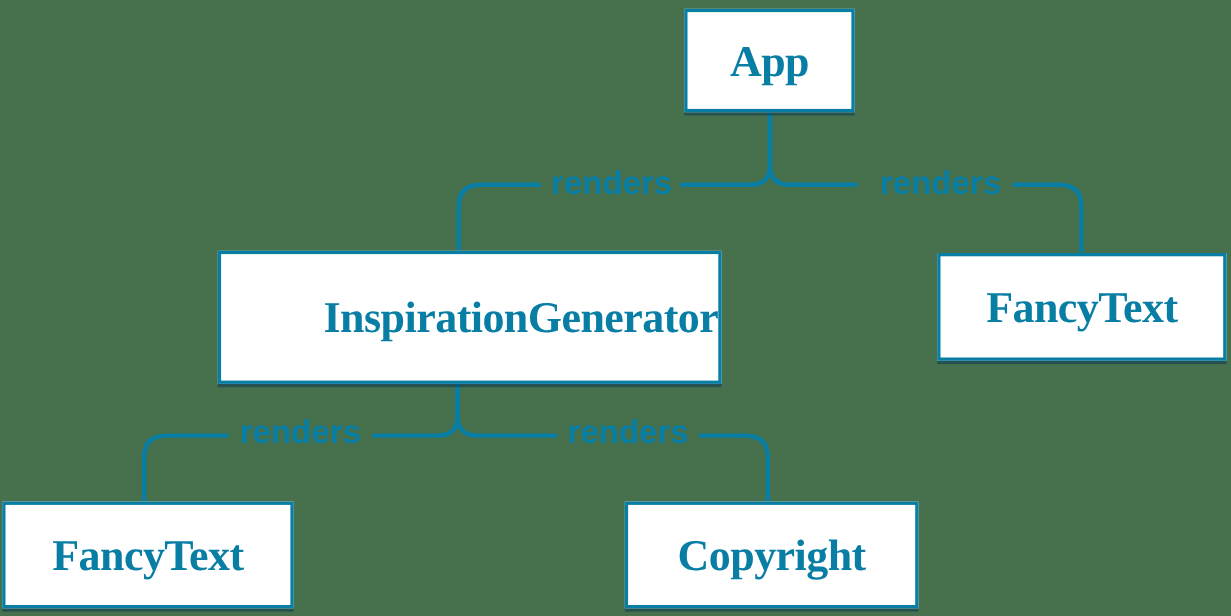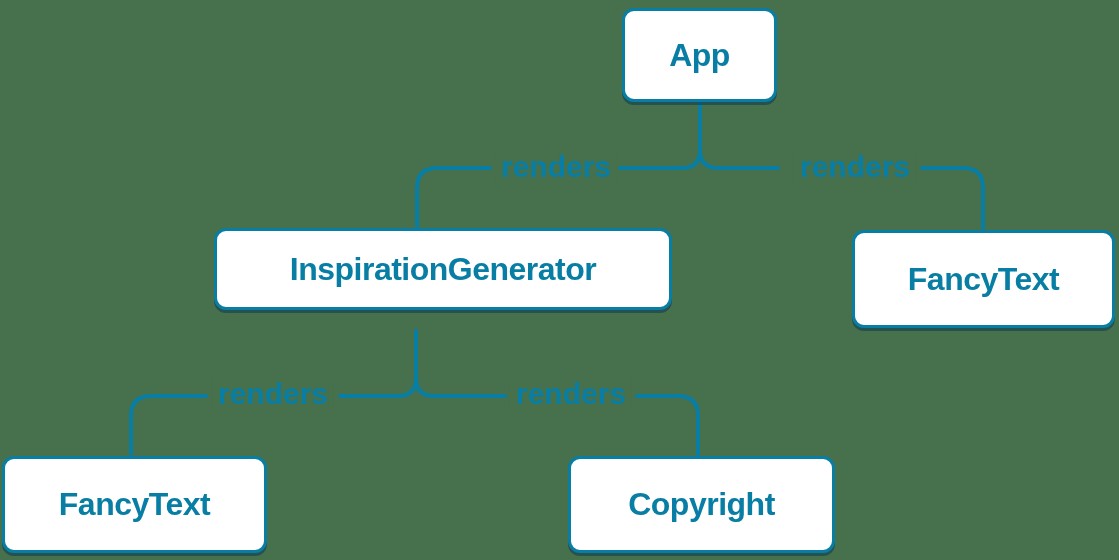--- a/index.html
+++ b/index.html
@@ -33,30 +33,31 @@
     stroke-width: 4;
     stroke-linecap: round;
   }
   .node {
     position: absolute;
     display: flex;
     align-items: center;
     justify-content: center;
     background: var(--node-fill);
     border: 3px solid var(--accent);
-    border-radius: 12px;
+    border-radius: 0;
     box-shadow: 0 3px 0 var(--shadow);
     color: var(--accent);
-    font-size: 32px;
+    font-size: 40px;
     font-weight: 700;
     letter-spacing: -0.5px;
     white-space: nowrap;
+    font-family: Liberation Serif, serif;
   }
   .node-app        { left: 622px; top: 8px;   width: 155px; height: 94px; }
-  .node-ig         { left: 214px; top: 228px; width: 458px; height: 82px; }
+  .node-ig         { left: 198px; top: 228px; width: 458px; height: 121px; justify-content: flex-end; }
   .node-ft-top     { left: 852px; top: 230px; width: 263px; height: 98px; }
   .node-ft-bottom  { left: 2px;   top: 456px; width: 265px; height: 97px; }
   .node-copyright  { left: 568px; top: 456px; width: 267px; height: 97px; }
   .edge-label {
     position: absolute;
     transform: translate(-50%, -50%);
     color: var(--accent);
     background: var(--background);
     font-size: 30px;
     font-weight: 700;

